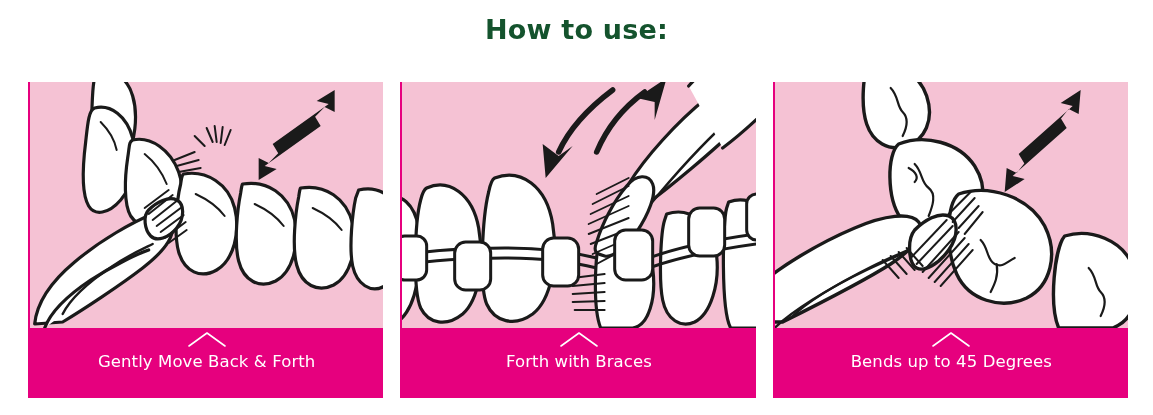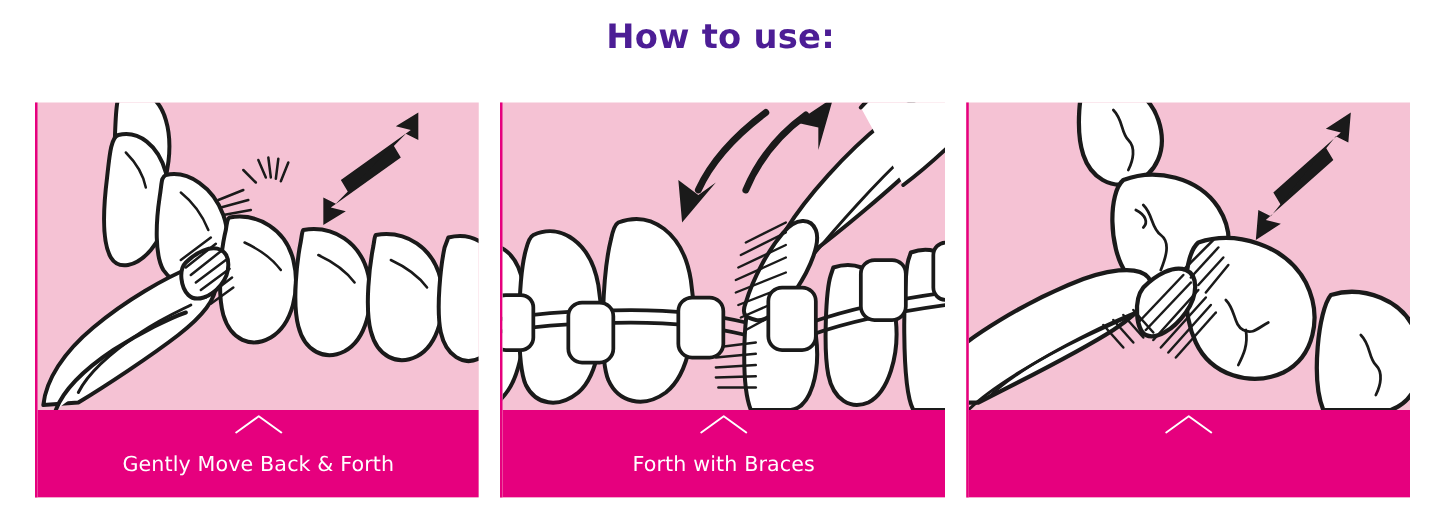--- a/index.html
+++ b/index.html
@@ -18,21 +18,21 @@
   
   .page-title {
     position: absolute;
     top: 14px;
     left: 0;
     width: 1153px;
     text-align: center;
     font-family: "DejaVu Sans", sans-serif;
     font-size: 27px;
     font-weight: bold;
-    color: #4c1d95;
+    color: #14532d;
     letter-spacing: 0.2px;
   }
 
   
   .panels {
     position: absolute;
     top: 82px;
     left: 28px;
     width: 1100px;
     height: 316px;
@@ -64,21 +64,20 @@
     bottom: 0;
     width: 100%;
     height: 70px;
     background: #e6007e;
     display: flex;
     flex-direction: column;
     align-items: center;
     justify-content: flex-start;
     box-sizing: border-box;
     padding-top: 2px;
-    gap: 10px;
   }
   .chevron {
     width: 40px;
     height: 18px;
     display: block;
     margin-bottom: 5px;
   }
   .chevron svg { display: block; }
   .caption-text {
     color: #ffffff;
@@ -295,16 +294,17 @@
           <path d="M294,46 L240,94 L252,97 L232,110 L234,86 L244,91 L288,36 Z"></path>
         </g>
       </svg>
     </div>
     <div class="caption-bar">
       <span class="chevron">
         <svg viewBox="0 0 40 18" xmlns="http://www.w3.org/2000/svg">
           <path d="M2,16 L20,3 L38,16" fill="none" stroke="#ffffff" stroke-width="1.6" stroke-linecap="round" stroke-linejoin="round"></path>
         </svg>
       </span>
+      <span class="caption-text">Bends up to 45 Degrees</span>
     </div>
   </div>
 
 </div>
 
 </body></html>

